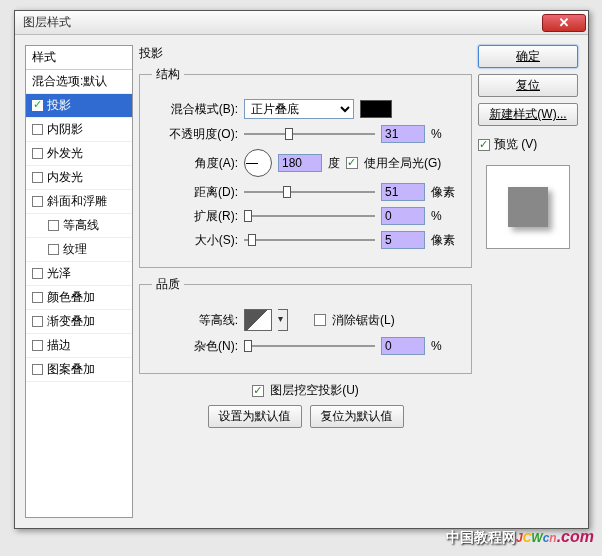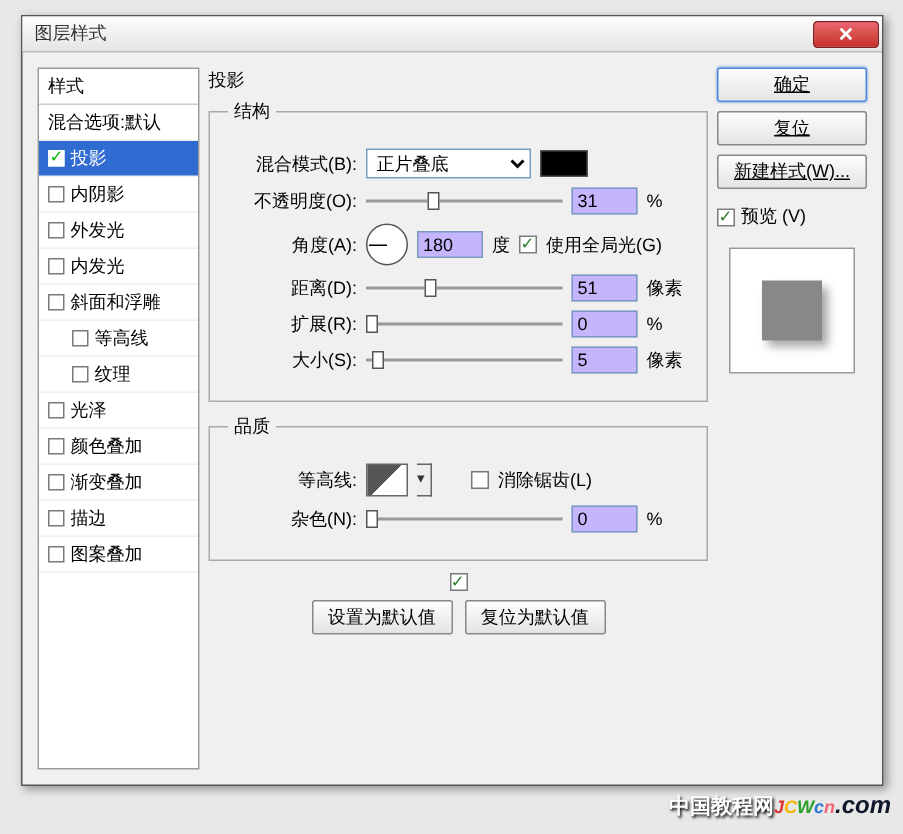--- a/index.html
+++ b/index.html
@@ -53,21 +53,21 @@
   
   .right { width: 100px; display:flex; flex-direction:column; gap:6px; align-items:stretch; }
   .right .btn { width:100%; text-align:center;text-decoration:underline; }
   .preview-box { margin-top:6px; width: 84px; height: 84px; background:#fff; border:1px solid #999; align-self:center; display:flex; align-items:center; justify-content:center;}
   .preview-inner { width:40px; height:40px; background:#888; box-shadow: 4px 4px 6px rgba(0,0,0,0.35); }
   .preview-chk-row { display:flex; align-items:center; gap:4px; margin-top:4px; justify-content:flex-start;}
 
   .watermark { position:absolute; right:8px; bottom:8px; display:flex; align-items:baseline; gap:0; color:#fff; font-family: Arial, sans-serif; font-weight:bold;}
   .watermark .cn { font-size:14px; text-shadow:1px 1px 2px #000;}
   .watermark .dom { font-size:22px; font-style:italic; }
-  .watermark .j { color:#d33; } .watermark .c1 { color:#f7b500;} .watermark .w{color:#2aa02a;} .watermark .c2{color:#2a7ad1;} .watermark .n{color:#e67;} .watermark .com{color:#0f172a; font-size:16px; font-style:italic;}
+  .watermark .j { color:#d33; } .watermark .c1 { color:#f7b500;} .watermark .w{color:#2aa02a;} .watermark .c2{color:#2a7ad1;} .watermark .n{color:#e67;} .watermark .com{color:#be185d; font-size:16px; font-style:italic;}
 </style>
 </head>
 <body>
 
 <div class="window">
   <div class="titlebar">
     <span class="title">图层样式</span>
     <div class="close-btn">
         <span>✕</span>
       </div>
@@ -205,20 +205,21 @@
           <div class="slider">
               <span class="thumb" style="left:0%;"></span>
             </div>
           <input type="text" value="0" style="">
           <span class="unit">%</span>
         </div>
       </fieldset>
 
       <div class="row" style="justify-content:center;">
         <span class="inline-chk checked"></span>
+        <span>图层挖空投影(U)</span>
       </div>
 
       <div class="btnbar">
         <div class="btn">设置为默认值</div>
         <div class="btn">复位为默认值</div>
       </div>
 
       <div style="height:90px;"></div>
     </div>
 

